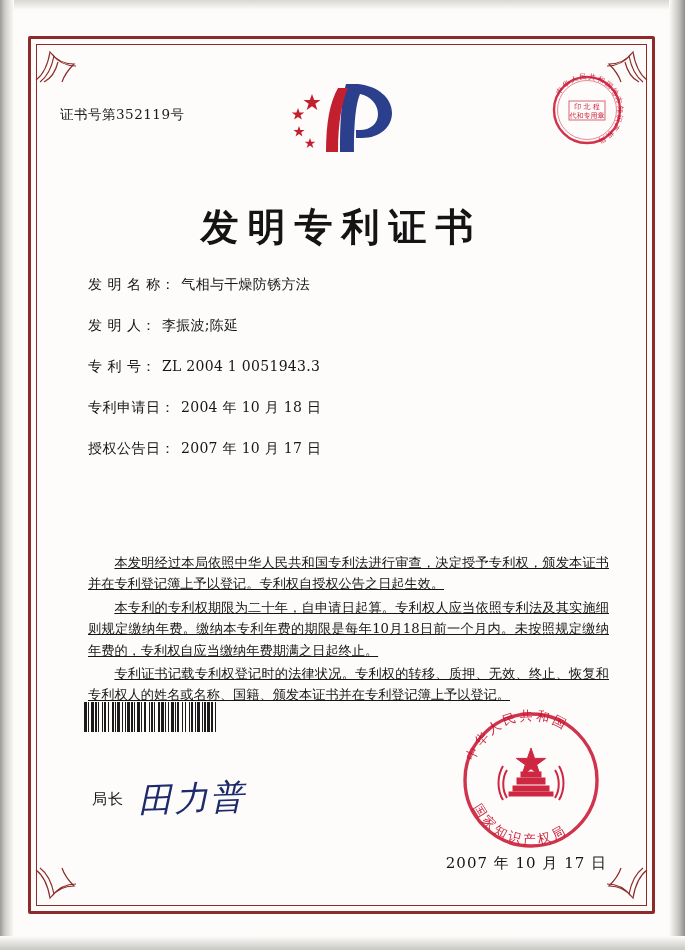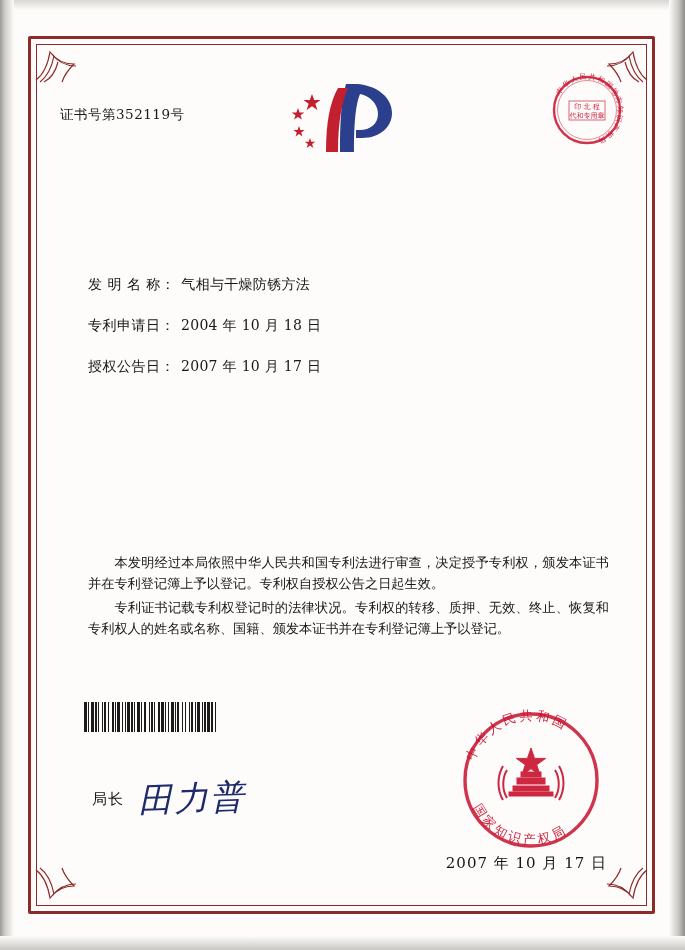--- a/index.html
+++ b/index.html
@@ -150,20 +150,21 @@
     right: 28px;
     top: 498px;
     font-size: 13.2px;
     line-height: 1.62;
     color: #161616;
     text-align: justify;
   }
   .paragraphs p {
     margin: 0 0 2px 0;
     text-indent: 2em;
+    text-decoration: underline;
   }
 
   
   .barcode {
     position: absolute;
     left: 38px;
     top: 648px;
     width: 214px;
     height: 30px;
     display: flex;
@@ -309,38 +310,48 @@
         <circle cx="42" cy="42" r="29.5" fill="none" stroke="#c8102e" stroke-width="0.8" opacity="0.6"></circle>
         <text font-size="7.2" fill="#c8102e" opacity="0.9" font-family="'DejaVu Sans', sans-serif" letter-spacing="1.4">
           <textPath href="#topArc" startOffset="8%">中华人民共和国地方知识产权局</textPath>
         </text>
         <rect x="24" y="33" width="36" height="19" fill="none" stroke="#c8102e" stroke-width="0.9" opacity="0.7"></rect>
         <text x="42" y="41" text-anchor="middle" font-size="7" fill="#c8102e" opacity="0.92" font-family="'DejaVu Sans', sans-serif">印 北 程</text>
         <text x="42" y="50" text-anchor="middle" font-size="7" fill="#c8102e" opacity="0.92" font-family="'DejaVu Sans', sans-serif">代和专用章</text>
       </svg>
     </div>
 
+    <div class="doc-title">发明专利证书</div>
 
     <div class="fields">
       <div class="field-row">
         <span class="field-label">发 明 名 称：</span>
         <span class="field-value">气相与干燥防锈方法</span>
       </div>
       <div class="field-row">
+        <span class="field-label">发 明 人：</span>
+        <span class="field-value">李振波;陈延</span>
+      </div>
+      <div class="field-row">
+        <span class="field-label">专 利 号：</span>
+        <span class="field-value">ZL 2004 1 0051943.3</span>
+      </div>
+      <div class="field-row">
         <span class="field-label">专利申请日：</span>
         <span class="field-value">2004 年 10 月 18 日</span>
       </div>
       <div class="field-row">
         <span class="field-label">授权公告日：</span>
         <span class="field-value">2007 年 10 月 17 日</span>
       </div>
     </div>
 
     <div class="paragraphs">
       <p>本发明经过本局依照中华人民共和国专利法进行审查，决定授予专利权，颁发本证书并在专利登记簿上予以登记。专利权自授权公告之日起生效。</p>
+      <p>本专利的专利权期限为二十年，自申请日起算。专利权人应当依照专利法及其实施细则规定缴纳年费。缴纳本专利年费的期限是每年10月18日前一个月内。未按照规定缴纳年费的，专利权自应当缴纳年费期满之日起终止。</p>
       <p>专利证书记载专利权登记时的法律状况。专利权的转移、质押、无效、终止、恢复和专利权人的姓名或名称、国籍、颁发本证书并在专利登记簿上予以登记。</p>
     </div>
 
     <div class="barcode">
         <i style="width: 3px; background: rgb(26, 26, 26);"></i>
         <i style="width: 1px; background: transparent;"></i>
         <i style="width: 1px; background: rgb(26, 26, 26);"></i>
         <i style="width: 2px; background: transparent;"></i>
         <i style="width: 3px; background: rgb(26, 26, 26);"></i>
         <i style="width: 1px; background: transparent;"></i>

